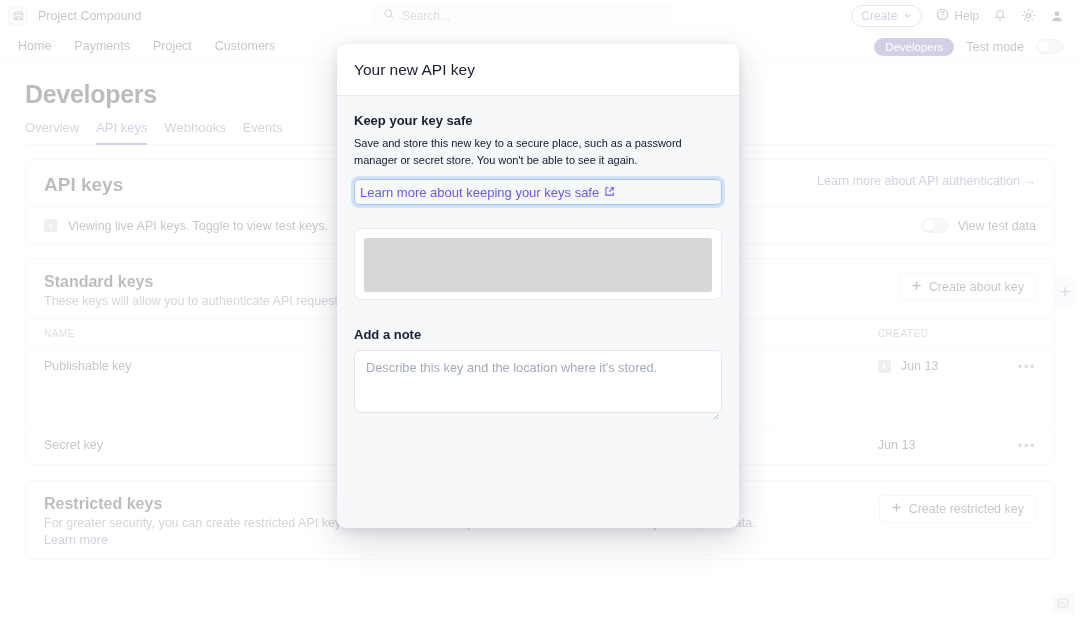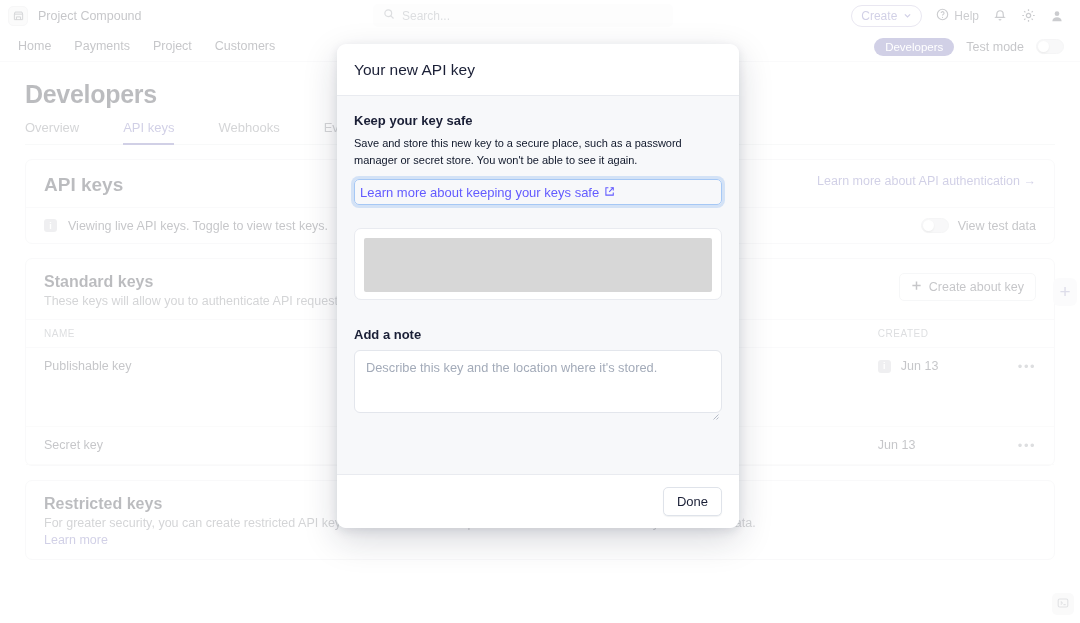--- a/index.html
+++ b/index.html
@@ -88,21 +88,21 @@
     background: #fff; box-shadow: 0 1px 2px rgba(0,0,0,.2);
   }
 
   
   .page-body { padding: 18px 25px 0 25px; }
   .page-title {
     font-size: 25px; font-weight: 700; color: #1a1f36;
     letter-spacing: -0.3px; margin-bottom: 11px;
   }
   .subtabs {
-    display: flex; gap: 44px;
+    display: flex; gap: 17px;
     border-bottom: 1px solid #e8eaee;
   }
   .subtab {
     font-size: 13px; color: #6b7280; padding-bottom: 9px;
     position: relative;
   }
   .subtab.active { color: #635bff; }
   .subtab.active::after {
     content: ""; position: absolute; left: 0; right: 0; bottom: -1px;
     height: 2px; background: #635bff;
@@ -421,20 +421,28 @@
       </table>
     </div>
 
     <div class="card">
       <div class="card-hd">
         <div style="max-width:760px">
           <div class="card-title sm">Restricted keys</div>
           <div class="card-sub">For greater security, you can create restricted API keys that limit access and permissions for different areas of your account data.</div>
           <a class="link-purple sm" href="#">Learn more</a>
         </div>
+        <button class="btn-outline">
+          <span>
+            <svg width="11" height="11" viewBox="0 0 12 12" fill="none" stroke="currentColor" stroke-width="1.6">
+                <path d="M6 1.5v9M1.5 6h9"></path>
+              </svg>
+          </span>
+          <span>Create restricted key</span>
+        </button>
       </div>
     </div>
   </div>
 
   <div class="rail-plus">
     <span>+</span>
   </div>
   <div class="rail-term">
     <span>
       <svg width="12" height="12" viewBox="0 0 16 16" fill="none" stroke="currentColor" stroke-width="1.5">
@@ -477,18 +485,15 @@
       <div class="note-wrap">
         <textarea class="note-area" placeholder="Describe this key and the location where it's stored." style=""></textarea>
         <span class="resize-grip">
           <svg width="8" height="8" viewBox="0 0 8 8" fill="none" stroke="#b4bac6" stroke-width="1">
               <path d="M7.5 2.5L2.5 7.5M7.5 5.5L5.5 7.5"></path>
             </svg>
         </span>
       </div>
     </div>
 
-    <div class="modal-ft">
-      <button class="done-btn">Done</button>
-    </div>
 
   </div>
 </div>
 
 </body></html>

